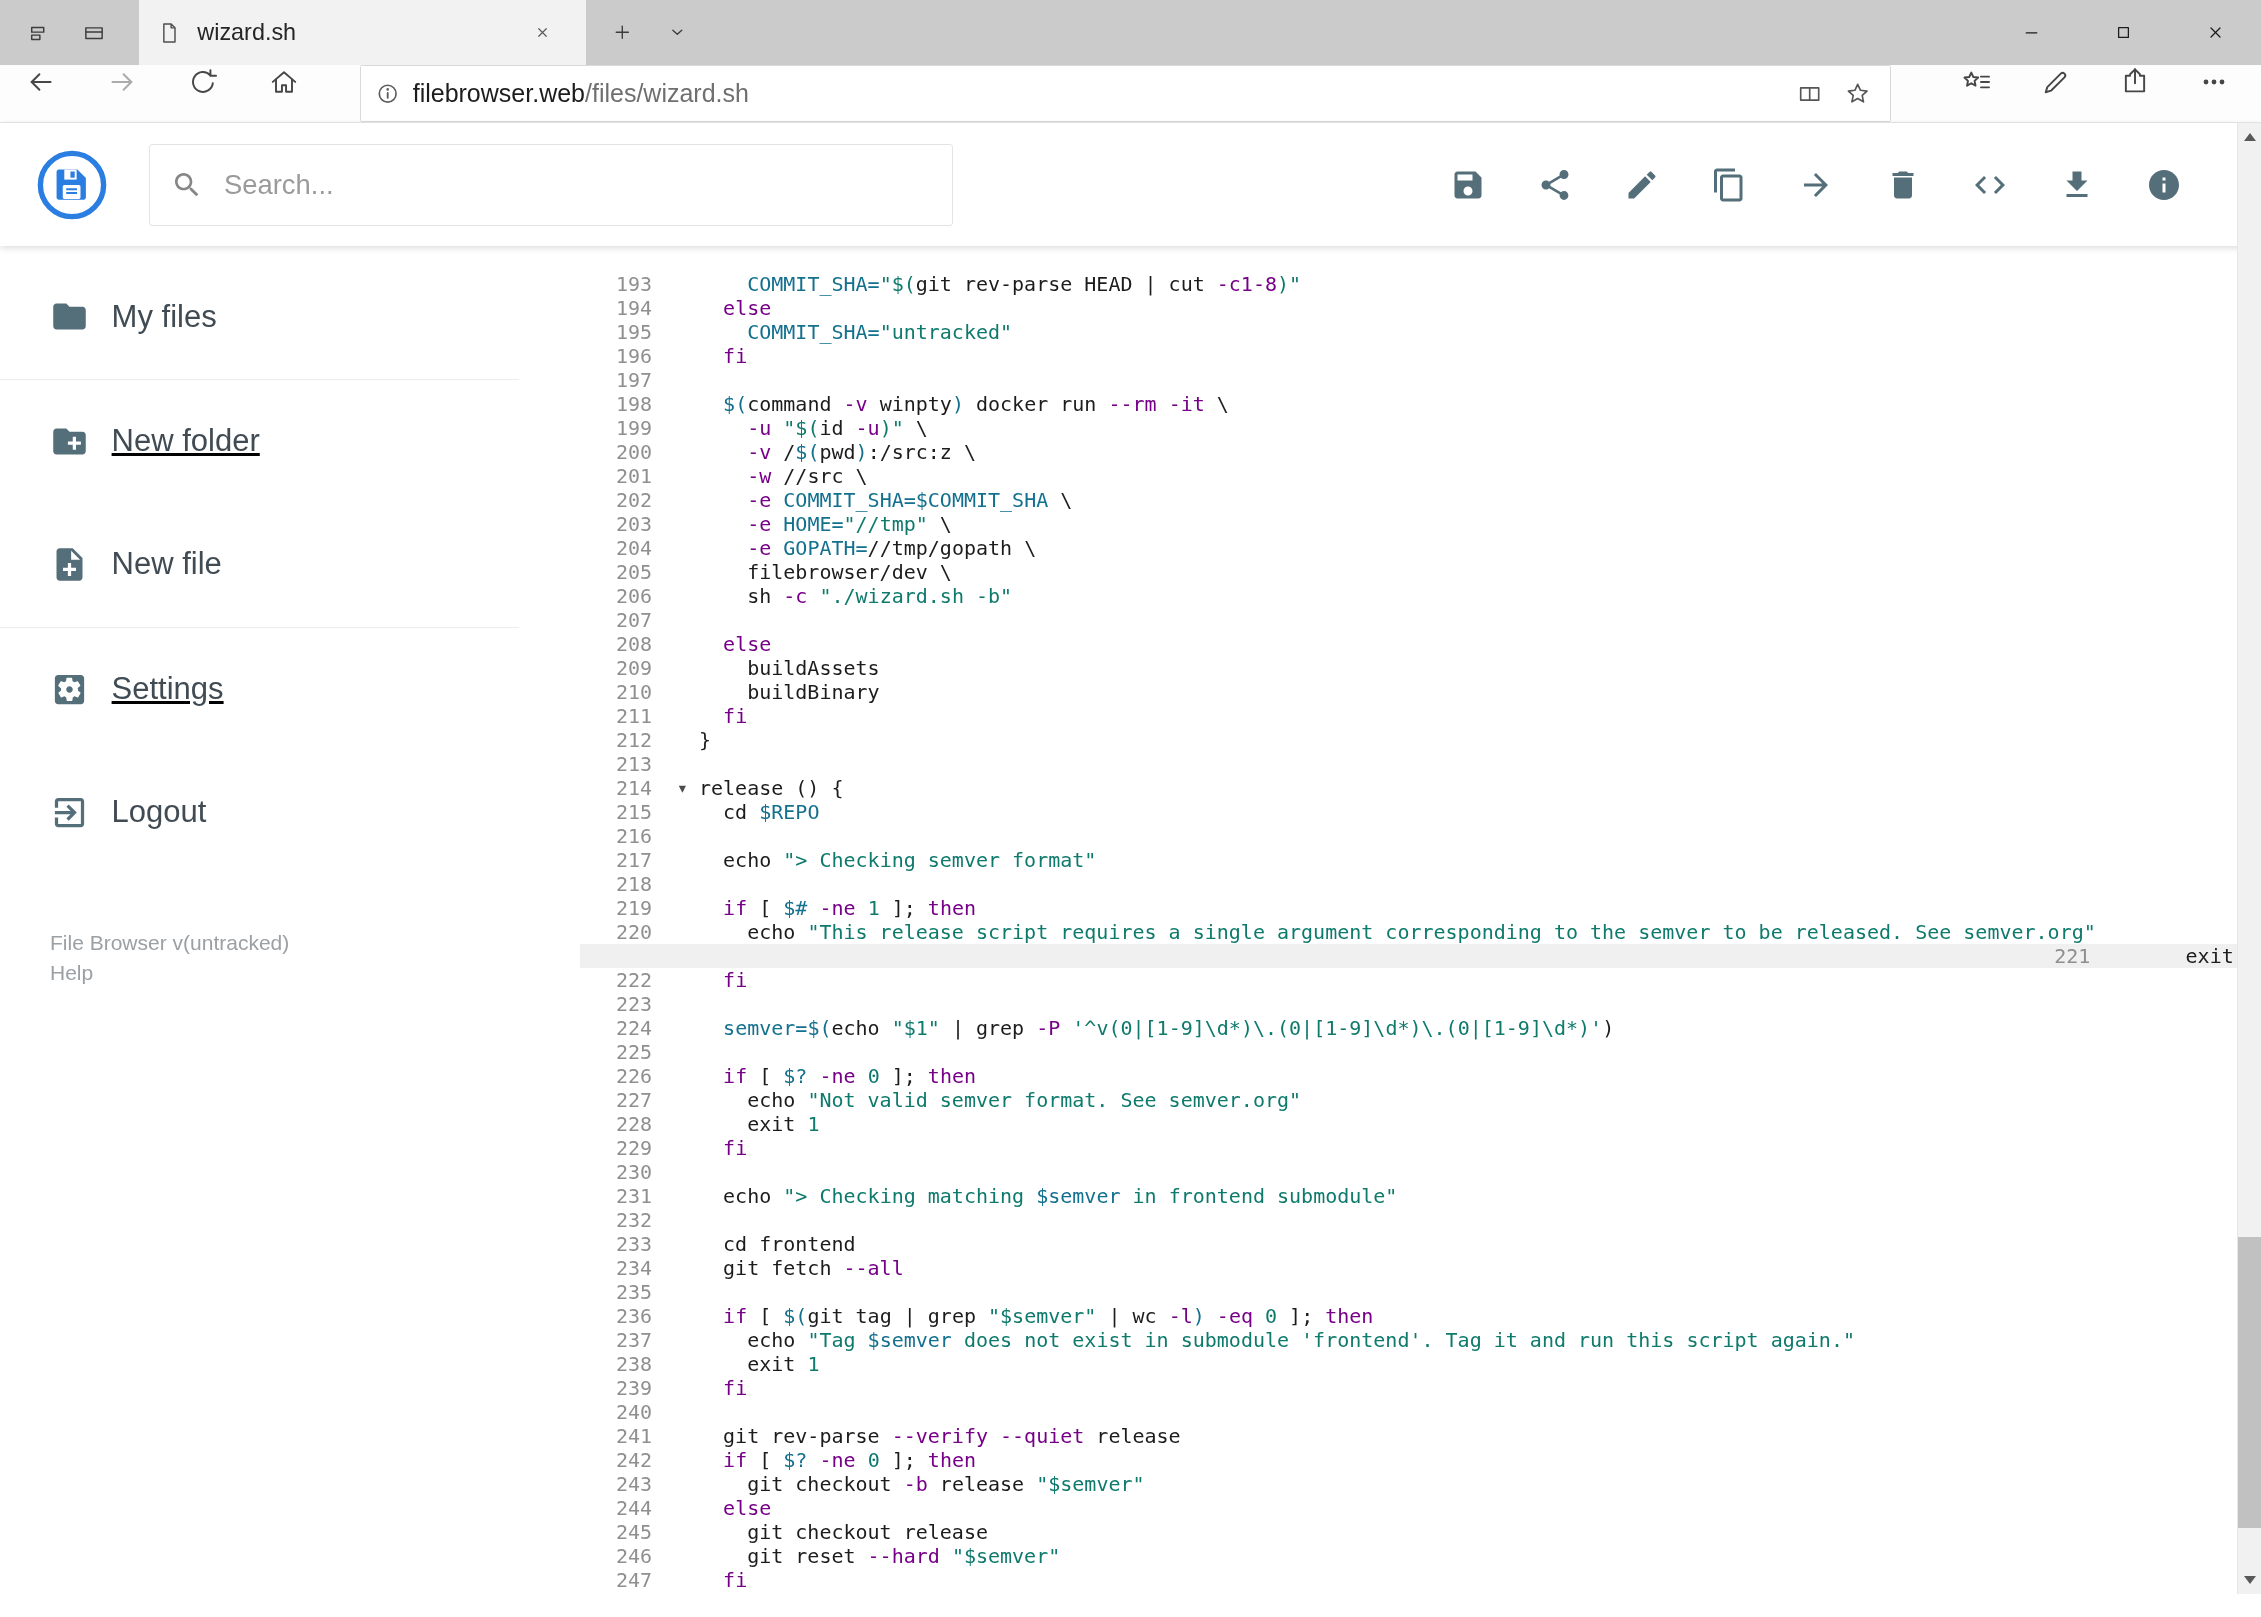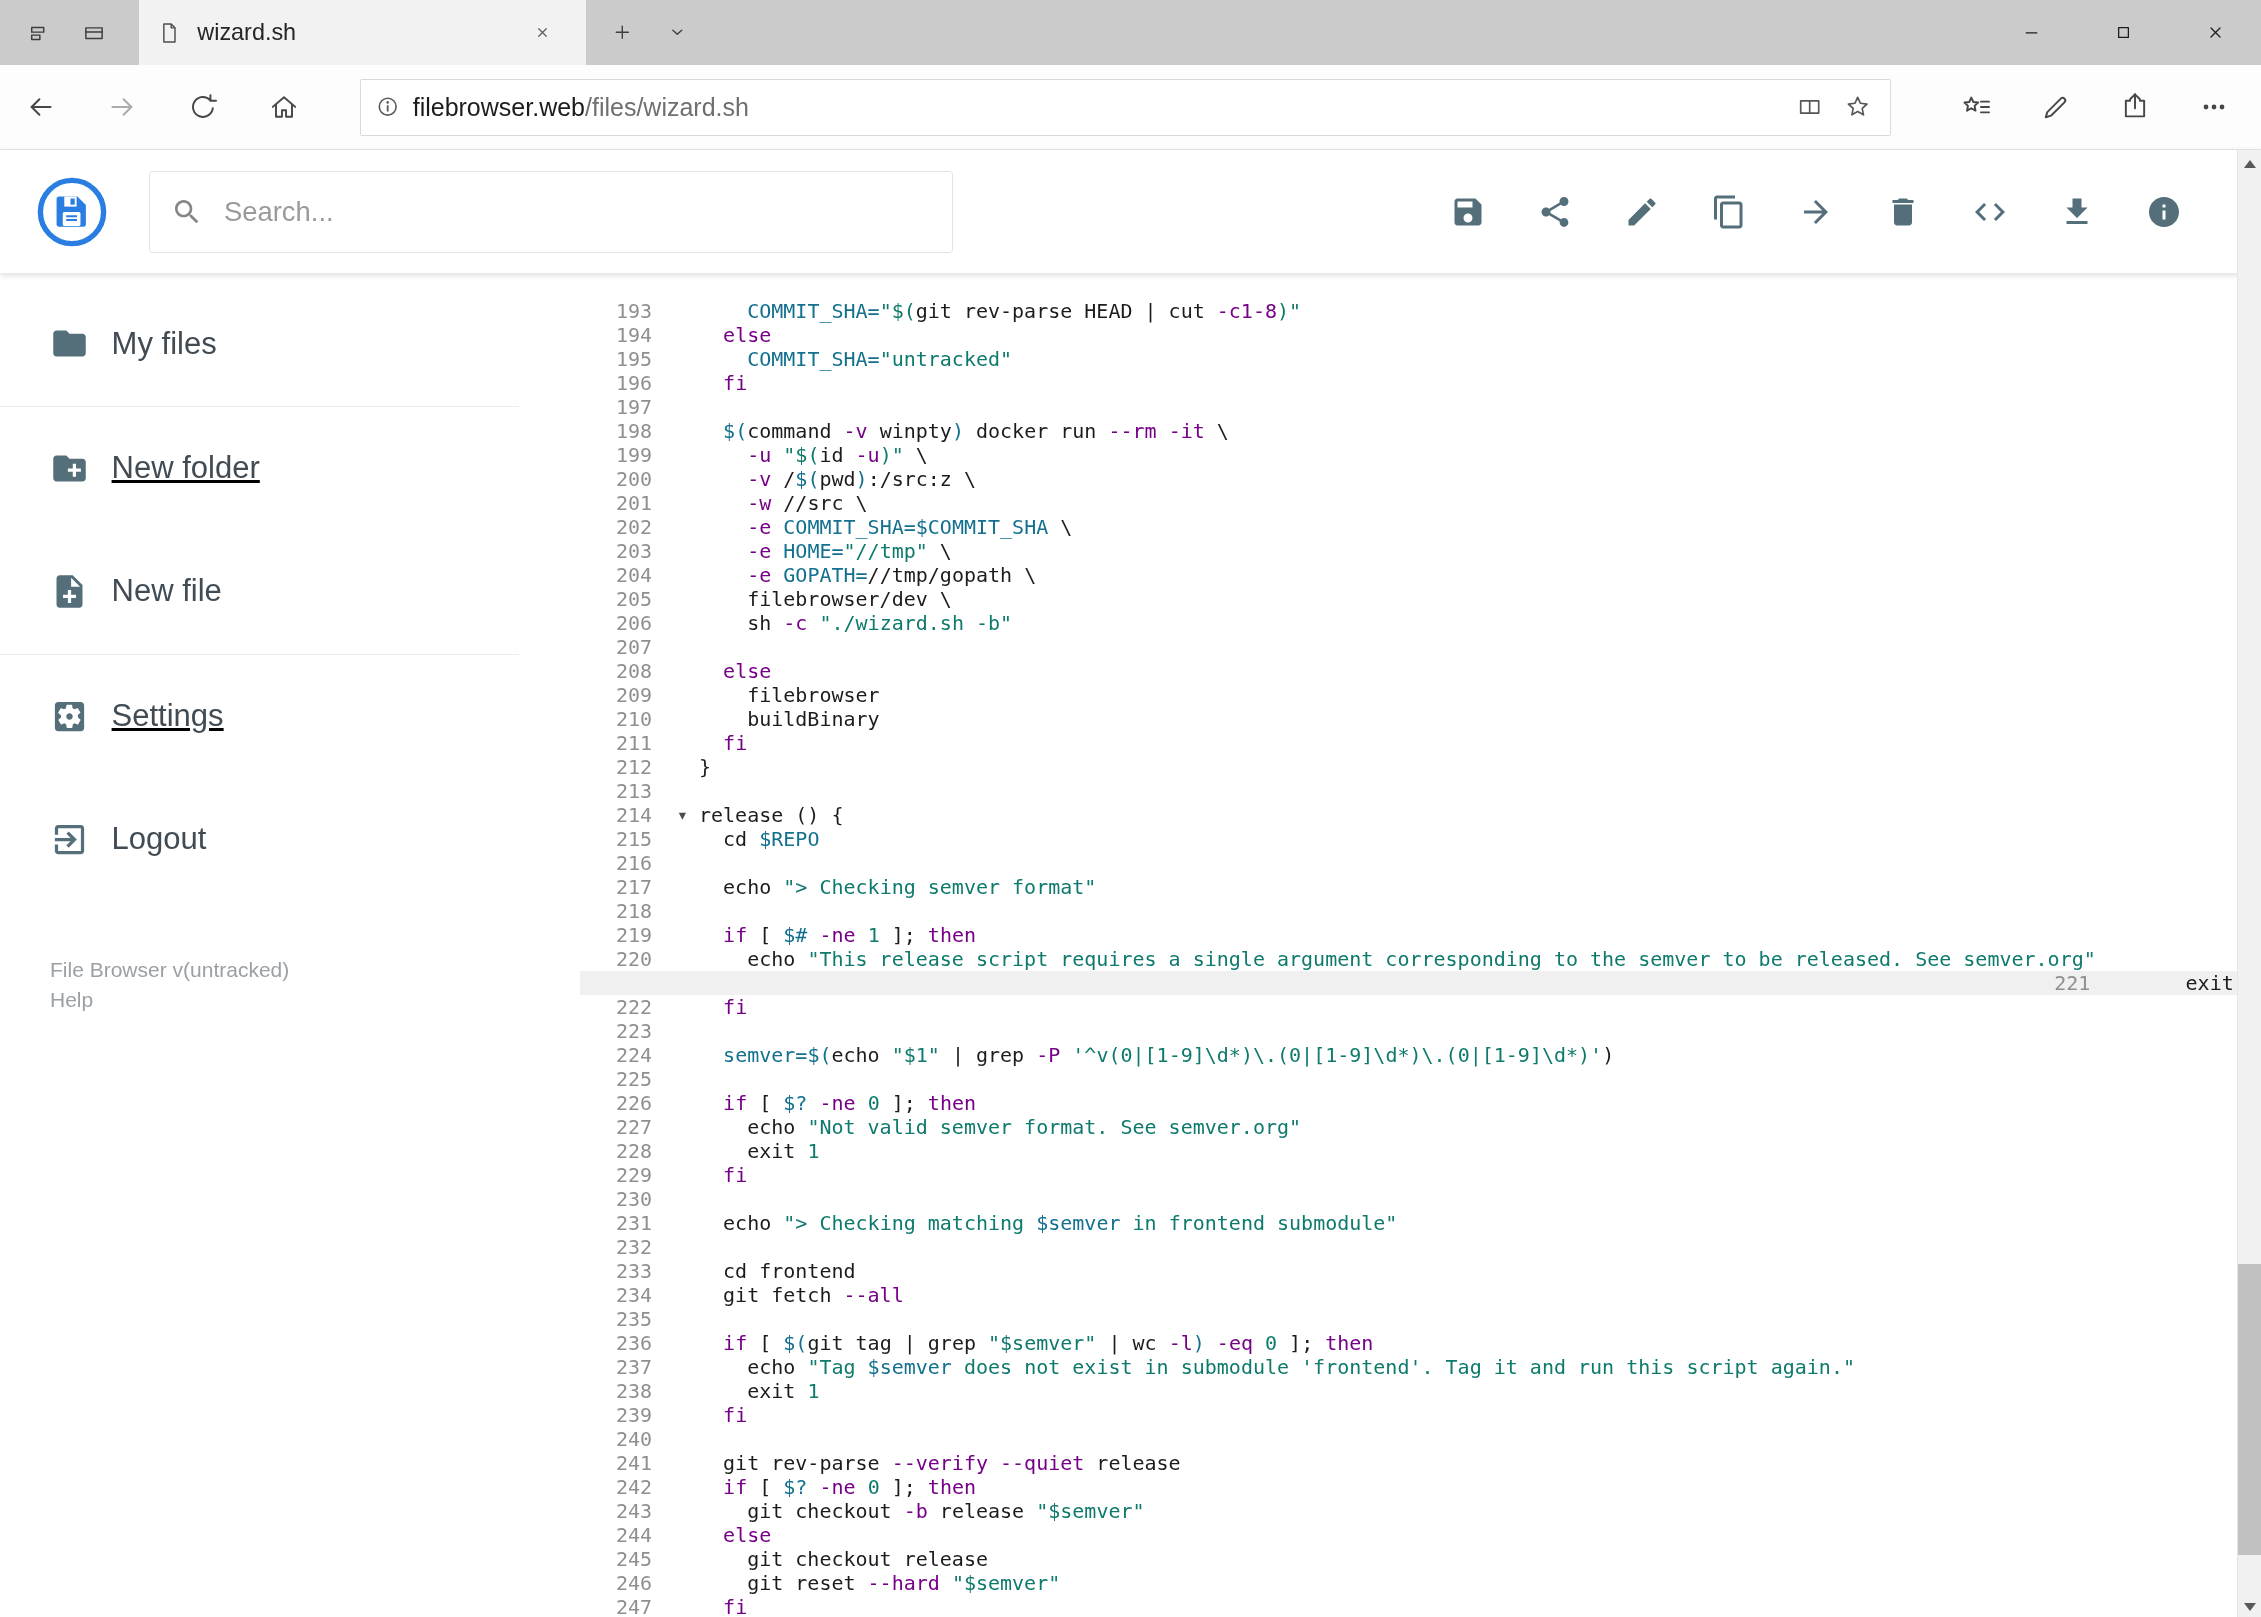--- a/index.html
+++ b/index.html
@@ -13,21 +13,21 @@
   .tab{width:404px;background:#f2f2f2;display:flex;align-items:center;padding:0 25px 0 18px;margin-left:18px;}
   .tab-title{flex:1;font-size:23.4px;color:#262626;margin-left:16px;white-space:nowrap;overflow:hidden;}
   .tabclose{width:37px;height:65px;color:#5a5a5a;}
   .newtab{width:58px;margin-left:6.5px;}
   .chev{width:52px;}
   .spacer{flex:1;}
   .winbtn{width:92px;display:flex;align-items:center;justify-content:center;color:#1c1c1c;cursor:pointer;}
   .tab-icon{color:#4f4f4f;}
 
   
-  .addrbar{height:85px;background:#fdfdfd;display:flex;align-items:center;border-bottom:0.8px solid #e8e8e8;box-sizing:border-box;}
+  .addrbar{height:58px;background:#fdfdfd;display:flex;align-items:flex-end;border-bottom:0.8px solid #e8e8e8;box-sizing:border-box;}
   .navbtn{width:81px;height:80px;display:flex;align-items:center;justify-content:center;color:#474747;cursor:pointer;}
   .navbtn.disabled{color:#ababab;}
   .urlbox{margin-left:36px;width:1531px;height:57px;border:0.8px solid #d9d9d9;border-radius:1.6px;background:#fff;
           display:flex;align-items:center;padding:0 8px 0 13px;box-sizing:border-box;}
   .url-info{color:#5d5d5d;margin-right:11.3px;display:flex;align-items:center;}
   .url-text{font-size:25px;white-space:nowrap;}
   .url-domain{color:#1c1c1c;}
   .url-path{color:#6f6f6f;}
   .url-right{margin-left:auto;display:flex;align-items:center;}
   .uficon{width:48px;height:55px;display:flex;align-items:center;justify-content:center;color:#565656;cursor:pointer;}
@@ -354,21 +354,21 @@
             <div class="crow"><span class="ln">199</span><span class="ctext"><span class="tk-p">    </span><span class="tk-k">-u</span><span class="tk-p"> </span><span class="tk-s">"$(</span><span class="tk-p">id </span><span class="tk-k">-u</span><span class="tk-s">)"</span><span class="tk-p"> \</span></span></div>
             <div class="crow"><span class="ln">200</span><span class="ctext"><span class="tk-p">    </span><span class="tk-k">-v</span><span class="tk-p"> /</span><span class="tk-v">$(</span><span class="tk-p">pwd</span><span class="tk-v">)</span><span class="tk-p">:/src:z \</span></span></div>
             <div class="crow"><span class="ln">201</span><span class="ctext"><span class="tk-p">    </span><span class="tk-k">-w</span><span class="tk-p"> //src \</span></span></div>
             <div class="crow"><span class="ln">202</span><span class="ctext"><span class="tk-p">    </span><span class="tk-k">-e</span><span class="tk-p"> </span><span class="tk-v">COMMIT_SHA=$COMMIT_SHA</span><span class="tk-p"> \</span></span></div>
             <div class="crow"><span class="ln">203</span><span class="ctext"><span class="tk-p">    </span><span class="tk-k">-e</span><span class="tk-p"> </span><span class="tk-v">HOME=</span><span class="tk-s">"//tmp"</span><span class="tk-p"> \</span></span></div>
             <div class="crow"><span class="ln">204</span><span class="ctext"><span class="tk-p">    </span><span class="tk-k">-e</span><span class="tk-p"> </span><span class="tk-v">GOPATH=</span><span class="tk-p">//tmp/gopath \</span></span></div>
             <div class="crow"><span class="ln">205</span><span class="ctext"><span class="tk-p">    filebrowser/dev \</span></span></div>
             <div class="crow"><span class="ln">206</span><span class="ctext"><span class="tk-p">    sh </span><span class="tk-k">-c</span><span class="tk-p"> </span><span class="tk-s">"./wizard.sh -b"</span></span></div>
             <div class="crow"><span class="ln">207</span><span class="ctext"></span></div>
             <div class="crow"><span class="ln">208</span><span class="ctext"><span class="tk-p">  </span><span class="tk-k">else</span></span></div>
-            <div class="crow"><span class="ln">209</span><span class="ctext"><span class="tk-p">    filebrowser</span></span></div>
+            <div class="crow"><span class="ln">209</span><span class="ctext"><span class="tk-p">    buildAssets</span></span></div>
             <div class="crow"><span class="ln">210</span><span class="ctext"><span class="tk-p">    buildBinary</span></span></div>
             <div class="crow"><span class="ln">211</span><span class="ctext"><span class="tk-p">  </span><span class="tk-k">fi</span></span></div>
             <div class="crow"><span class="ln">212</span><span class="ctext"><span class="tk-p">}</span></span></div>
             <div class="crow"><span class="ln">213</span><span class="ctext"></span></div>
             <div class="crow"><span class="ln">214<b class="fold">▾</b></span><span class="ctext"><span class="tk-p">release () {</span></span></div>
             <div class="crow"><span class="ln">215</span><span class="ctext"><span class="tk-p">  cd </span><span class="tk-v">$REPO</span></span></div>
             <div class="crow"><span class="ln">216</span><span class="ctext"></span></div>
             <div class="crow"><span class="ln">217</span><span class="ctext"><span class="tk-p">  echo </span><span class="tk-s">"&gt; Checking semver format"</span></span></div>
             <div class="crow"><span class="ln">218</span><span class="ctext"></span></div>
             <div class="crow"><span class="ln">219</span><span class="ctext"><span class="tk-p">  </span><span class="tk-k">if</span><span class="tk-p"> [ </span><span class="tk-v">$#</span><span class="tk-p"> </span><span class="tk-k">-ne</span><span class="tk-p"> </span><span class="tk-n">1</span><span class="tk-p"> ]; </span><span class="tk-k">then</span></span></div>

